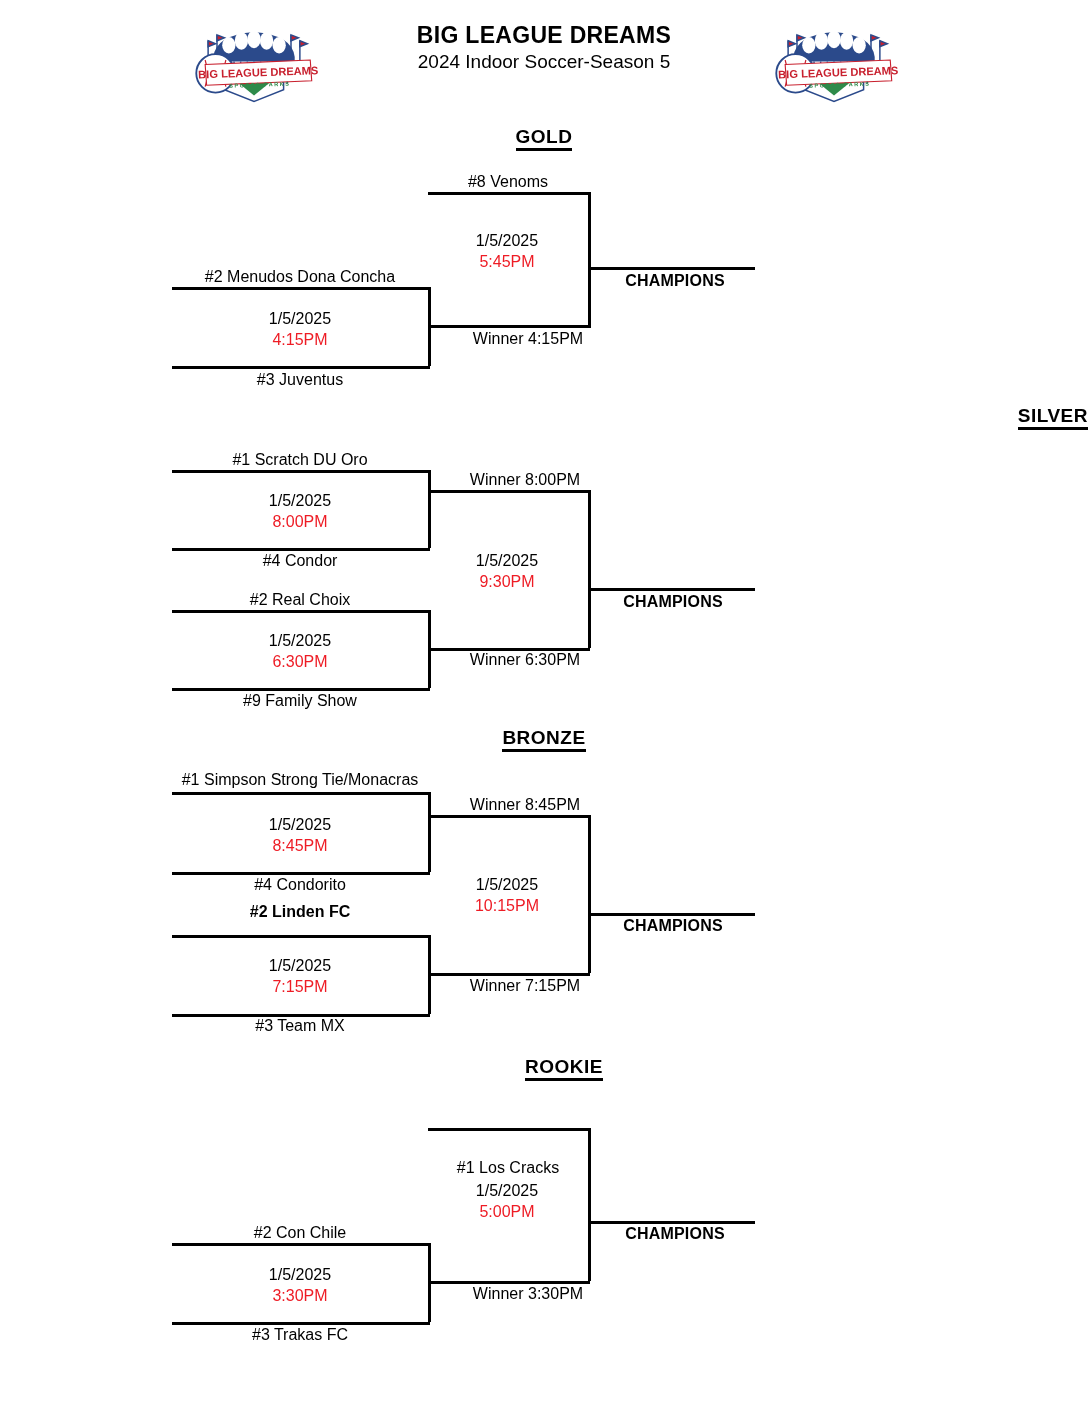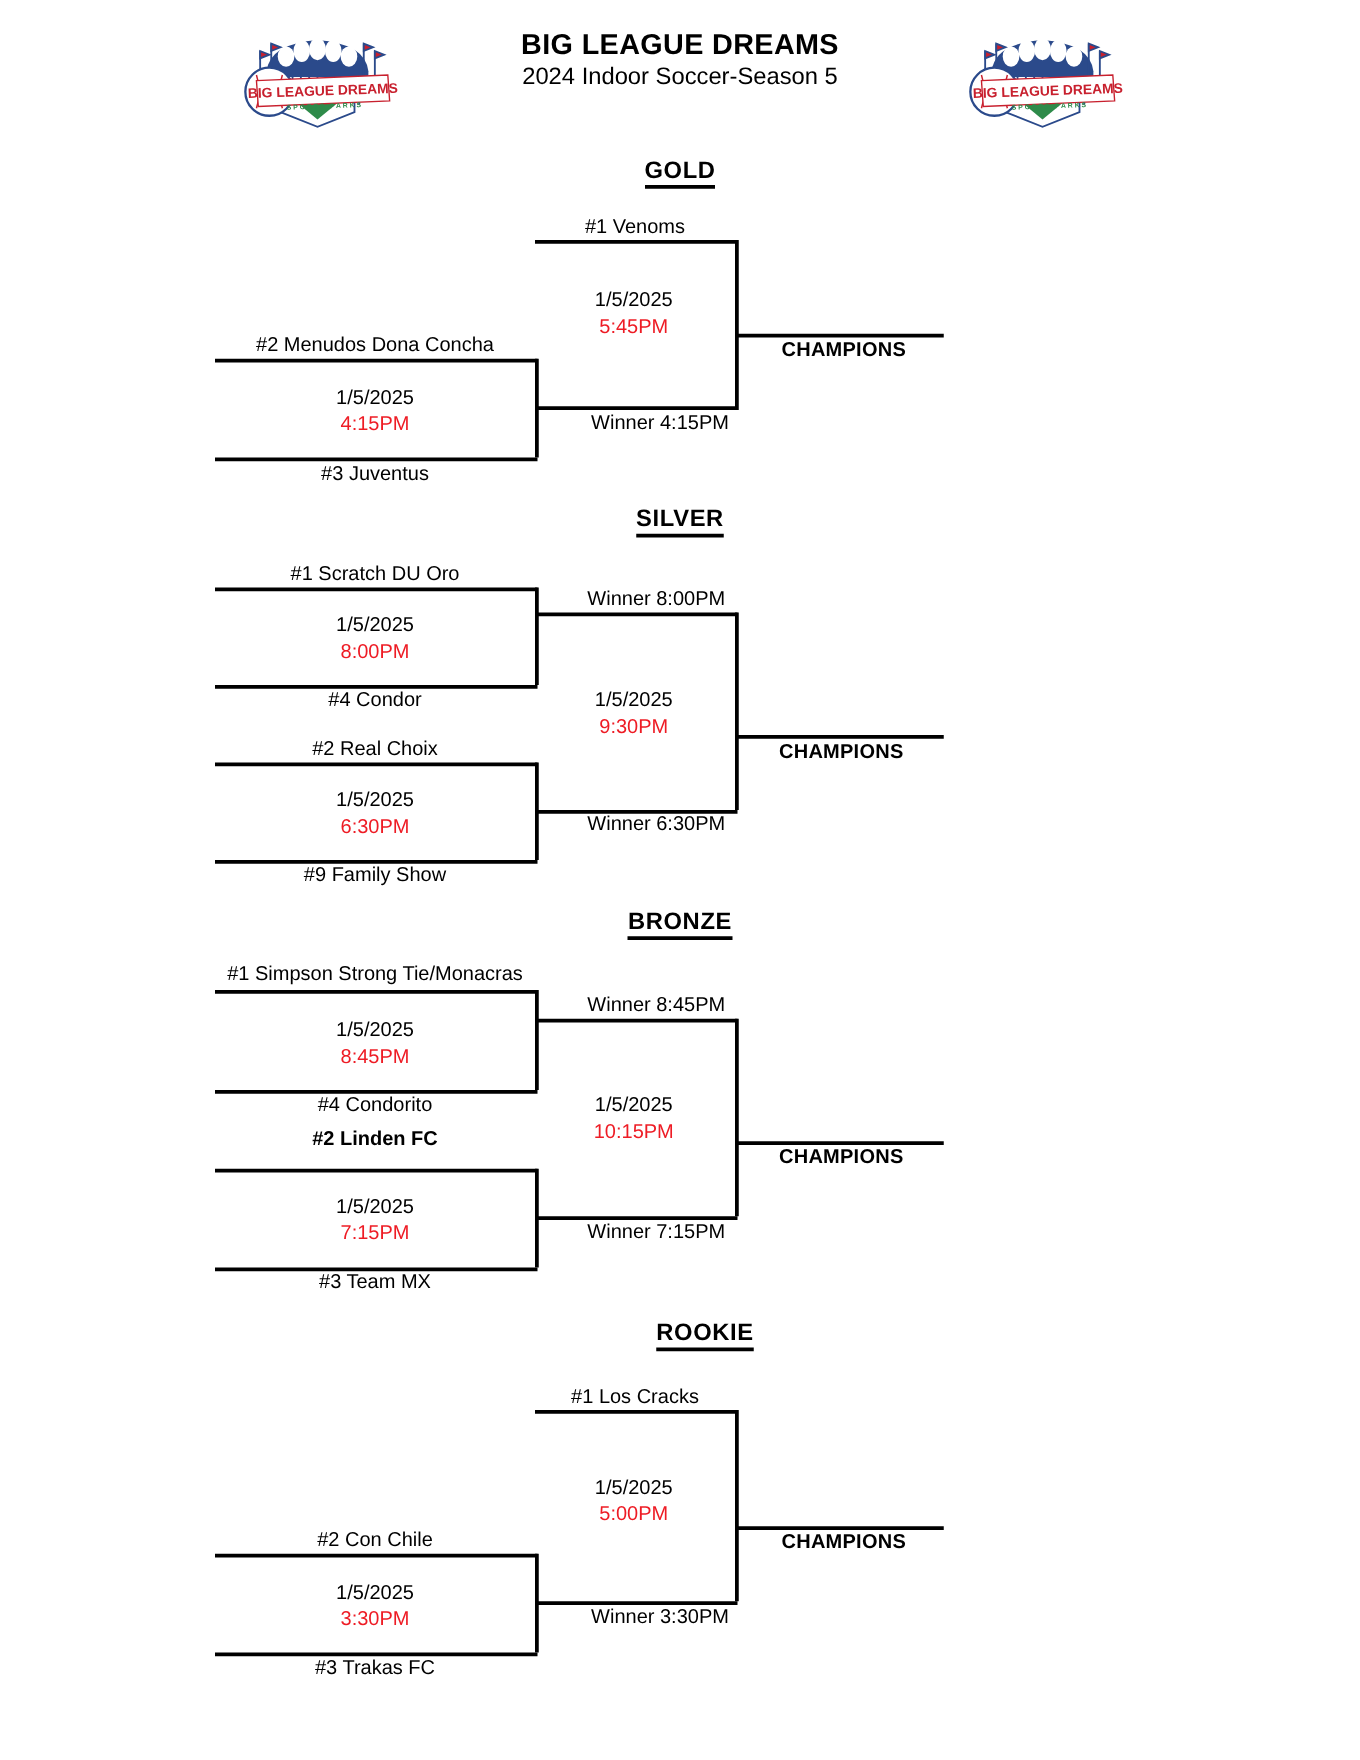--- a/index.html
+++ b/index.html
@@ -216,21 +216,21 @@
       <text x="108" y="92" font-family="'Liberation Sans',sans-serif" font-size="7.5" font-weight="bold" fill="#2e8b4a" text-anchor="middle" letter-spacing="2" transform="rotate(-2 108 92)">SPORTS PARKS</text>
     </svg>
   </div>
 </div>
 
 <div class="section" style="top:0;height:400px;">
   <div class="section-title" style="top:126px;">
     <span>GOLD</span>
   </div>
 
-  <div class="lbl team" style="left:428px;top:172px;width:160px;">#1 Venoms</div>
+  <div class="lbl team" style="left:428px;top:172px;width:160px;">#8 Venoms</div>
   <div class="hline" style="left:428px;top:192px;width:162px;"></div>
   <div class="vline" style="left:588px;top:192px;height:136px;"></div>
   <div class="hline" style="left:428px;top:325px;width:162px;"></div>
   <div class="lbl winner" style="left:428px;top:329px;width:200px;">Winner 4:15PM</div>
   <div class="date-blk" style="left:428px;top:230px;width:158px;">
     <div class="d">1/5/2025</div>
     <div class="t">5:45PM</div>
   </div>
 
   <div class="hline" style="left:588px;top:267px;width:167px;"></div>
@@ -241,21 +241,21 @@
   <div class="vline" style="left:428px;top:287px;height:79px;"></div>
   <div class="hline" style="left:172px;top:366px;width:258px;"></div>
   <div class="lbl team" style="left:172px;top:370px;width:256px;">#3 Juventus</div>
   <div class="date-blk" style="left:172px;top:308px;width:256px;">
     <div class="d">1/5/2025</div>
     <div class="t">4:15PM</div>
   </div>
 </div>
 
 <div class="section" style="top:0;height:720px;">
-  <div class="section-title" style="top:405px;">
+  <div class="section-title" style="top:405px;text-align:right;">
     <span>SILVER</span>
   </div>
 
   <div class="lbl team" style="left:172px;top:450px;width:256px;">#1 Scratch DU Oro</div>
   <div class="hline" style="left:172px;top:470px;width:258px;"></div>
   <div class="vline" style="left:428px;top:470px;height:78px;"></div>
   <div class="hline" style="left:172px;top:548px;width:258px;"></div>
   <div class="lbl team" style="left:172px;top:551px;width:256px;">#4 Condor</div>
   <div class="date-blk" style="left:172px;top:490px;width:256px;">
     <div class="d">1/5/2025</div>
@@ -321,21 +321,21 @@
   </div>
   <div class="hline" style="left:588px;top:913px;width:167px;"></div>
   <div class="lbl champions" style="left:598px;top:916px;width:150px;">CHAMPIONS</div>
 </div>
 
 <div class="section" style="top:0;height:1408px;">
   <div class="section-title" style="top:1056px;padding-left:20px;">
     <span>ROOKIE</span>
   </div>
 
-  <div class="lbl team" style="left:428px;top:1108px;width:160px;">#1 Los Cracks</div>
+  <div class="lbl team" style="left:428px;top:1158px;width:160px;">#1 Los Cracks</div>
   <div class="hline" style="left:428px;top:1128px;width:162px;"></div>
   <div class="vline" style="left:588px;top:1128px;height:153px;"></div>
   <div class="hline" style="left:428px;top:1281px;width:162px;"></div>
   <div class="lbl winner" style="left:428px;top:1284px;width:200px;">Winner 3:30PM</div>
   <div class="date-blk" style="left:428px;top:1180px;width:158px;">
     <div class="d">1/5/2025</div>
     <div class="t">5:00PM</div>
   </div>
 
   <div class="hline" style="left:588px;top:1221px;width:167px;"></div>

